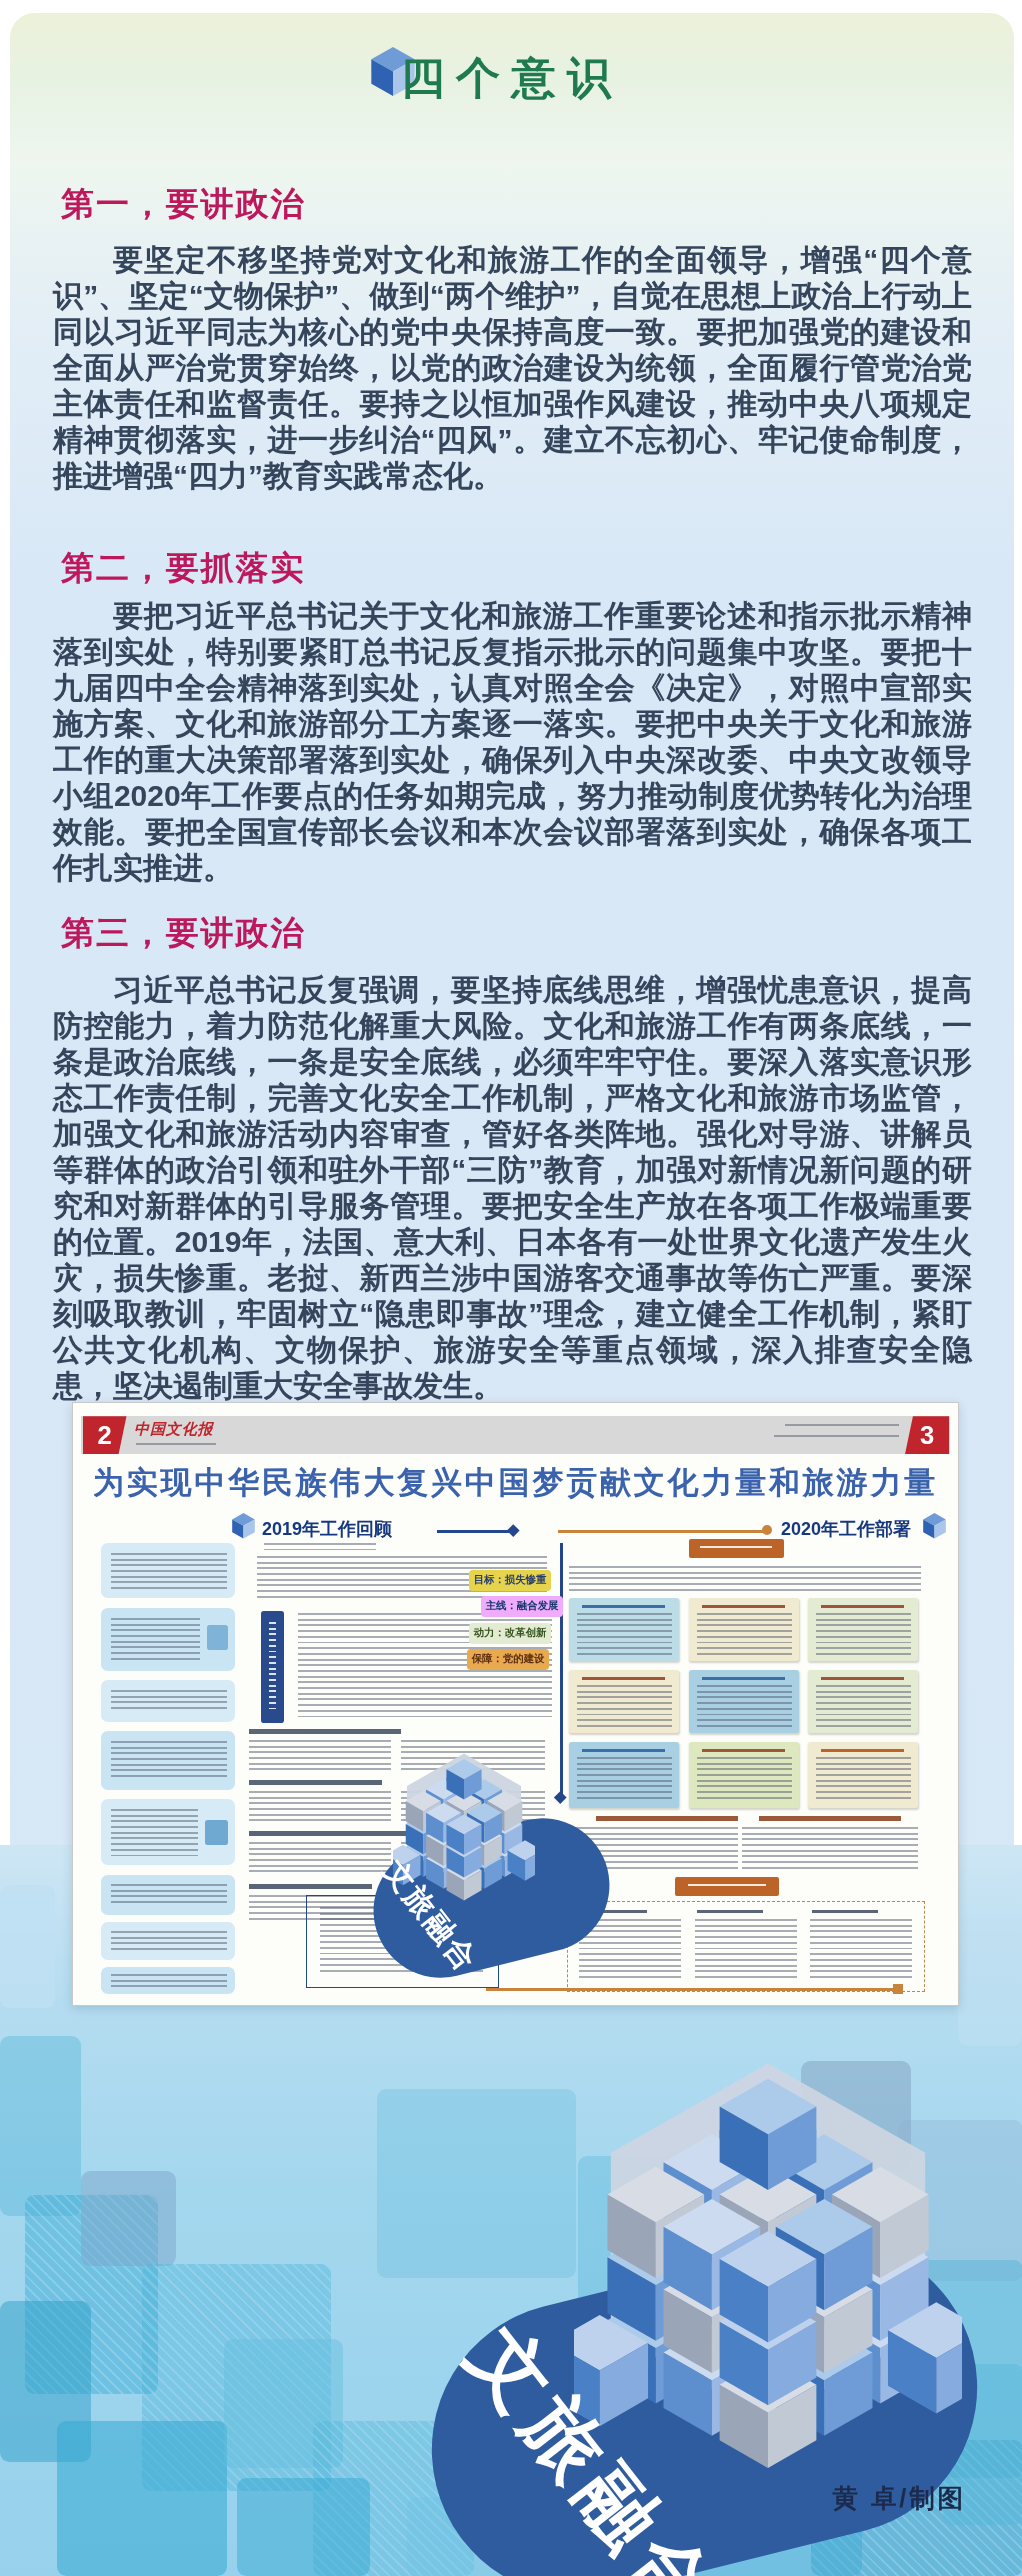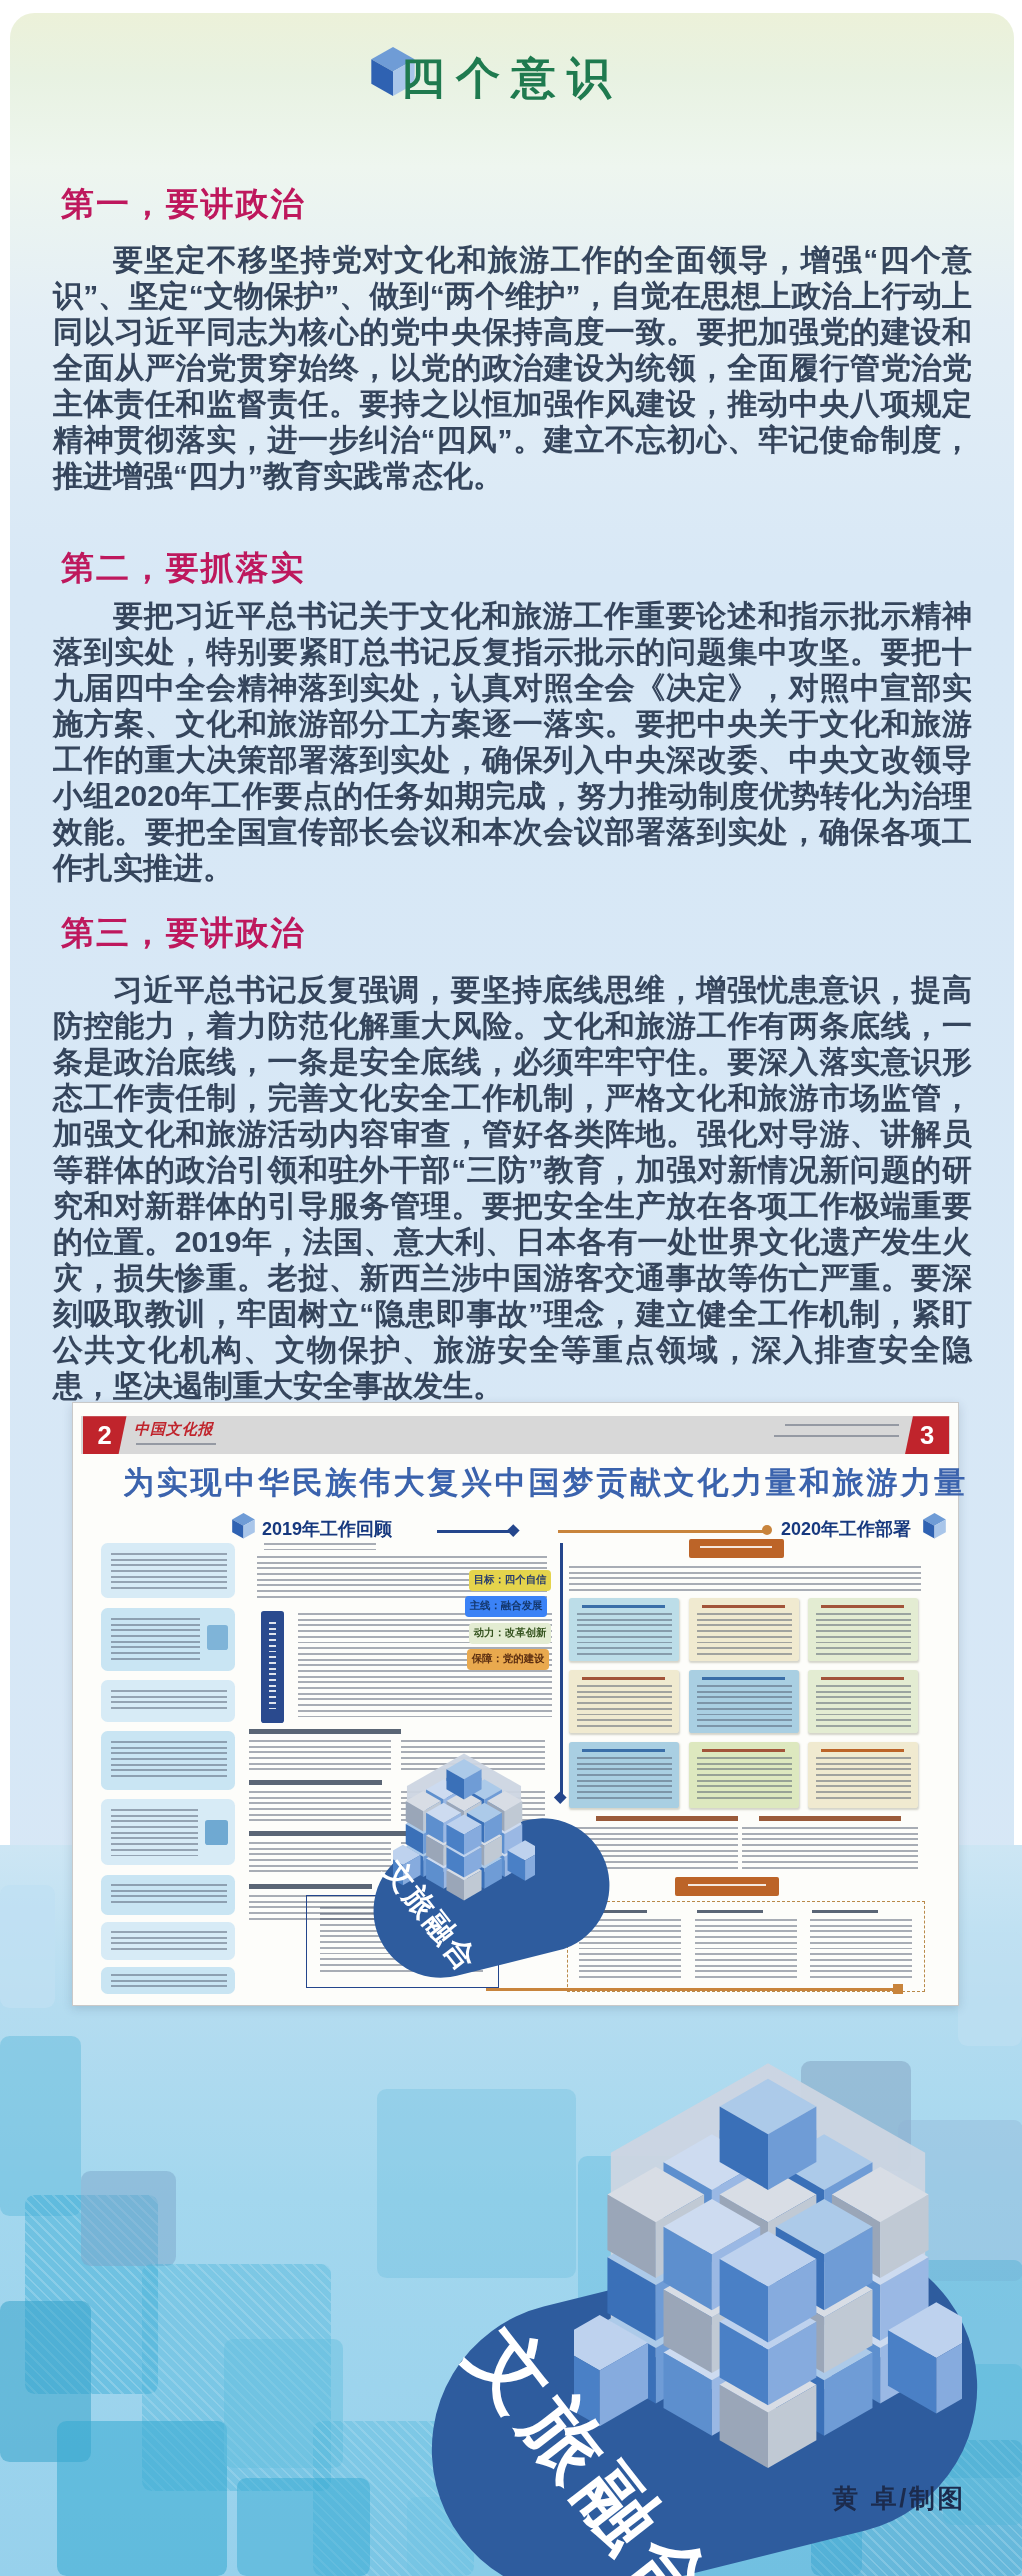--- a/index.html
+++ b/index.html
@@ -25,21 +25,21 @@
   #np{position:absolute;left:72px;top:1402px;width:885px;height:602px;background:#fdfdfa;
       border:0.9px solid #c9c9c9;box-shadow:0 2.8px 9.5px rgba(40,60,90,.18);z-index:5;}
   #np *{position:absolute;}
   .npbar{left:7.6px;top:13.3px;width:869px;height:38px;background:#d8d8d8;}
   .np-page{width:44px;height:38px;background:#c0242c;color:#fff;font-size:25.6px;font-weight:800;
       text-align:center;line-height:38px;top:13.3px;}
   .np-mast{left:61px;top:17px;font-family:"Liberation Serif",serif;font-size:15px;font-weight:800;
       color:#c0242c;letter-spacing:0.9px;font-style:italic;}
   .np-sec{left:0;top:22px;width:885px;text-align:center;font-size:19px;font-weight:800;color:#1c1c1c;letter-spacing:7.6px;}
   .np-headline{left:0;top:59px;width:885px;text-align:center;font-family:"Liberation Serif",serif;
-      font-size:31px;font-weight:800;color:#3b63ad;letter-spacing:2.8px;margin-left:30px;}
+      font-size:31px;font-weight:800;color:#3b63ad;letter-spacing:2.8px;}
   .np-col{font-size:18px;font-weight:800;color:#16387e;}
   .fzs{background:repeating-linear-gradient(180deg,rgba(75,85,105,.48) 0 1.9px,transparent 1.9px 5.7px);}
   .fzw{background:repeating-linear-gradient(180deg,rgba(255,255,255,.85) 0 1.9px,transparent 1.9px 5.7px);}
   .statbox{border-radius:6.6px;}
   .card3{border-radius:2.8px;box-shadow:0.9px 1.9px 1.9px rgba(90,90,60,.25);}
   .tagp{height:16px;font-size:10.4px;font-weight:800;border-radius:3.8px;padding:2.8px 4.7px 1.9px 4.7px;white-space:nowrap;}
   
   #blob-big{position:absolute;left:428px;top:2271px;width:553px;height:295px;background:#2e5c9e;
       border-radius:152px;transform:rotate(-14deg);z-index:6;}
   #caption-big{position:absolute;left:527px;top:2307px;font-size:78px;font-weight:800;color:#ffffff;
@@ -163,22 +163,22 @@
   <div class="fzs" style="left:176px;top:388px;width:142px;height:32px;"></div>
   <div class="fzs" style="left:328px;top:388px;width:144px;height:32px;"></div>
 
   <div style="left:176px;top:428px;width:161px;height:4.7px;background:#5a6575;"></div>
   <div class="fzs" style="left:176px;top:439px;width:142px;height:34px;"></div>
   <div class="fzs" style="left:328px;top:439px;width:144px;height:34px;"></div>
 
   <div style="left:176px;top:481px;width:123px;height:4.7px;background:#5a6575;"></div>
   <div class="fzs" style="left:176px;top:492px;width:142px;height:28px;"></div>
 
-  <div class="tagp" style="left:396px;top:167px;background:#e5d44c;color:#273c6e;">目标：四个自信</div>
-  <div class="tagp" style="left:392px;top:193px;background:#3b82f6;color:#14386e;">主线：融合发展</div>
+  <div class="tagp" style="left:396px;top:167px;background:#e5d44c;color:#273c6e;">目标：损失惨重</div>
+  <div class="tagp" style="left:408px;top:193px;background:#f0abfc;color:#14386e;">主线：融合发展</div>
   <div class="tagp" style="left:396px;top:220px;background:#e3ecd2;color:#35531f;">动力：改革创新</div>
   <div class="tagp" style="left:394px;top:246px;background:#e9a94e;color:#5a2d10;">保障：党的建设</div>
 
   <div style="left:616px;top:136px;width:95px;height:19px;background:#bc6428;border-radius:1.9px;">
       <div class="fzw" style="left:11.4px;top:6.6px;width:72px;height:6.6px;"></div>
     </div>
   <div class="fzs" style="left:496px;top:163px;width:352px;height:26.5px;"></div>
 
   <div class="card3" style="left:496px;top:195px;width:110px;height:63px;background:#bcdde8;">
       <div style="left:13.3px;top:6.6px;width:83px;height:3.8px;background:#3a6ea8;"></div>

